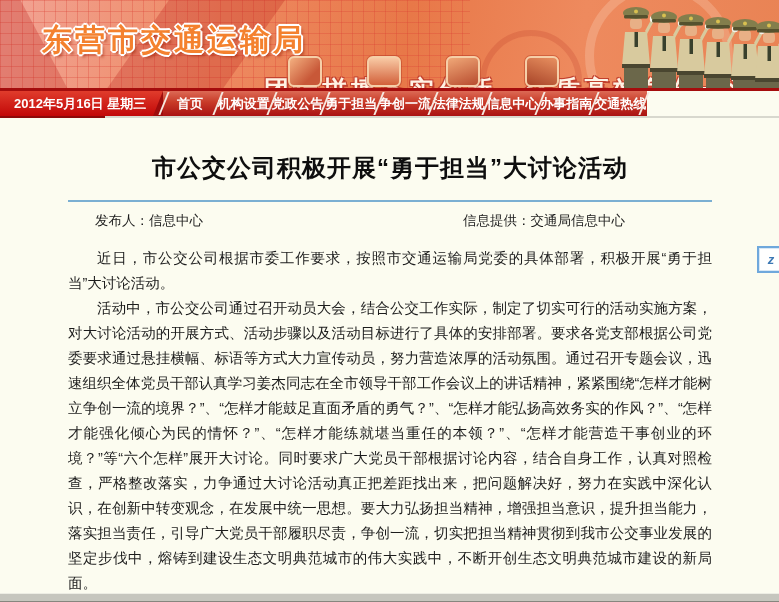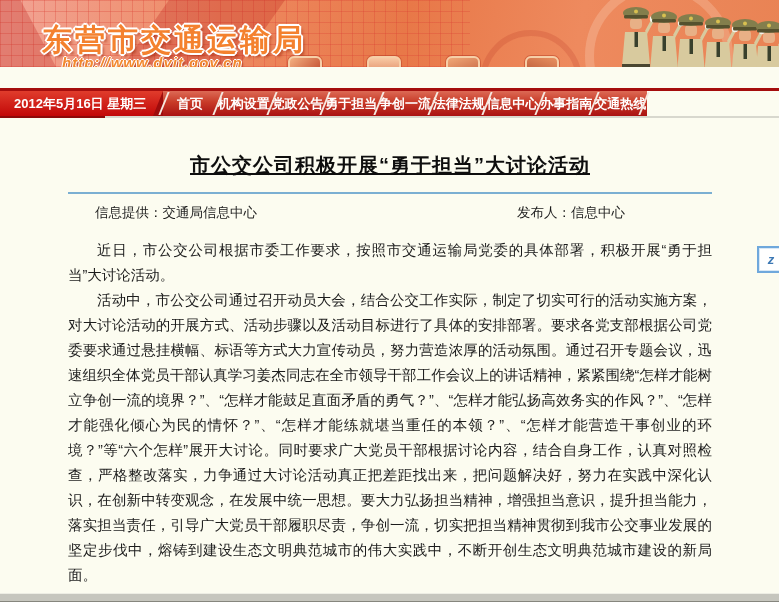--- a/index.html
+++ b/index.html
@@ -4,21 +4,21 @@
 <style>
   html,body { margin:0; padding:0; }
   body {
     width:779px; height:602px; position:relative; overflow:hidden;
     background:#FCFCF0;
     font-family:"Liberation Sans","DejaVu Sans",sans-serif;
   }
 
   
   .banner {
-    position:absolute; top:0; left:0; width:779px; height:67px; overflow:hidden;
+    position:absolute; top:0; left:0; width:779px; height:88px; overflow:hidden;
     background:linear-gradient(100deg,#F2A496 0%,#EE8A62 28%,#E87848 52%,#EE8A5E 74%,#E98354 100%);
   }
   .grid-overlay {
     position:absolute; top:0; left:0; width:470px; height:88px;
     background:
       repeating-linear-gradient(to right, rgba(218,62,50,.30) 0 1px, transparent 1px 11px),
       repeating-linear-gradient(to bottom, rgba(218,62,50,.30) 0 1px, transparent 1px 11px);
   }
   .ribbon { position:absolute; background:rgba(186,30,26,.28); }
   .r1 { width:95px; height:230px; left:148px; top:-70px; transform:rotate(35deg); }
@@ -81,21 +81,21 @@
     content:""; position:absolute; right:2px; top:1px; bottom:1px; width:2px;
     background:#F6E8E0; transform:skewX(-22deg);
   }
   .nav-underline {
     position:absolute; top:116px; left:0; width:779px; height:2px;
     background:linear-gradient(to right,#8E0A0A 0,#8E0A0A 105px,#D8D8CE 105px,#D8D8CE 100%);
   }
 
   
   .content { position:absolute; top:118px; left:68px; width:644px; color:#1C1C1C; }
-  .title { margin-top:34px; text-align:center; font-size:20px; font-weight:bold; color:#0E0E0E; letter-spacing:1px;text-decoration:underline; }
+  .title { margin-top:34px; text-align:center; font-size:24px; font-weight:bold; color:#0E0E0E; letter-spacing:1px; }
   .divider { margin-top:13px; height:2px; background:#7BAFD2; }
   .meta {
     display:flex; justify-content:space-between; box-sizing:border-box;
     padding:10px 87px 0 27px; font-size:13.5px;
   }
   .body { margin-top:16px; font-size:14.5px; line-height:25px; text-align:justify; }
   .body p { text-indent:2em; margin:0; }
 
   
   .widget {
@@ -115,21 +115,20 @@
 <body>
 
 <header class="banner">
   <div class="grid-overlay"></div>
   <div class="ribbon r1"></div>
   <div class="ribbon r2"></div>
   <div class="ring"></div>
   <div class="ring2"></div>
 
   <div class="site-name">东营市交通运输局</div>
-  <div class="site-url">http://www.dyjt.gov.cn</div>
 
   <div class="slogan">
     <span>团结拼搏务实创新</span>
     <span>优质高效争创一流</span>
   </div>
 
   <div class="thumbs">
     <div class="thumb t1"></div>
     <div class="thumb t2"></div>
     <div class="thumb t3"></div>
@@ -175,22 +174,22 @@
     <a class="tab">办事指南</a>
     <a class="tab">交通热线</a>
   </div>
 </nav>
 <div class="nav-underline"></div>
 
 <main class="content">
   <h1 class="title">市公交公司积极开展“勇于担当”大讨论活动</h1>
   <div class="divider"></div>
   <div class="meta">
+    <span><span>发布人：</span><span>信息中心</span></span>
     <span><span>信息提供：</span><span>交通局信息中心</span></span>
-    <span><span>发布人：</span><span>信息中心</span></span>
   </div>
   <div class="body">
     <p>近日，市公交公司根据市委工作要求，按照市交通运输局党委的具体部署，积极开展“勇于担当”大讨论活动。</p>
     <p>活动中，市公交公司通过召开动员大会，结合公交工作实际，制定了切实可行的活动实施方案，对大讨论活动的开展方式、活动步骤以及活动目标进行了具体的安排部署。要求各党支部根据公司党委要求通过悬挂横幅、标语等方式大力宣传动员，努力营造浓厚的活动氛围。通过召开专题会议，迅速组织全体党员干部认真学习姜杰同志在全市领导干部工作会议上的讲话精神，紧紧围绕“怎样才能树立争创一流的境界？”、“怎样才能鼓足直面矛盾的勇气？”、“怎样才能弘扬高效务实的作风？”、“怎样才能强化倾心为民的情怀？”、“怎样才能练就堪当重任的本领？”、“怎样才能营造干事创业的环境？”等“六个怎样”展开大讨论。同时要求广大党员干部根据讨论内容，结合自身工作，认真对照检查，严格整改落实，力争通过大讨论活动真正把差距找出来，把问题解决好，努力在实践中深化认识，在创新中转变观念，在发展中统一思想。要大力弘扬担当精神，增强担当意识，提升担当能力，落实担当责任，引导广大党员干部履职尽责，争创一流，切实把担当精神贯彻到我市公交事业发展的坚定步伐中，熔铸到建设生态文明典范城市的伟大实践中，不断开创生态文明典范城市建设的新局面。</p>
   </div>
 
 </main>
 
 <div class="widget">z</div>
 

